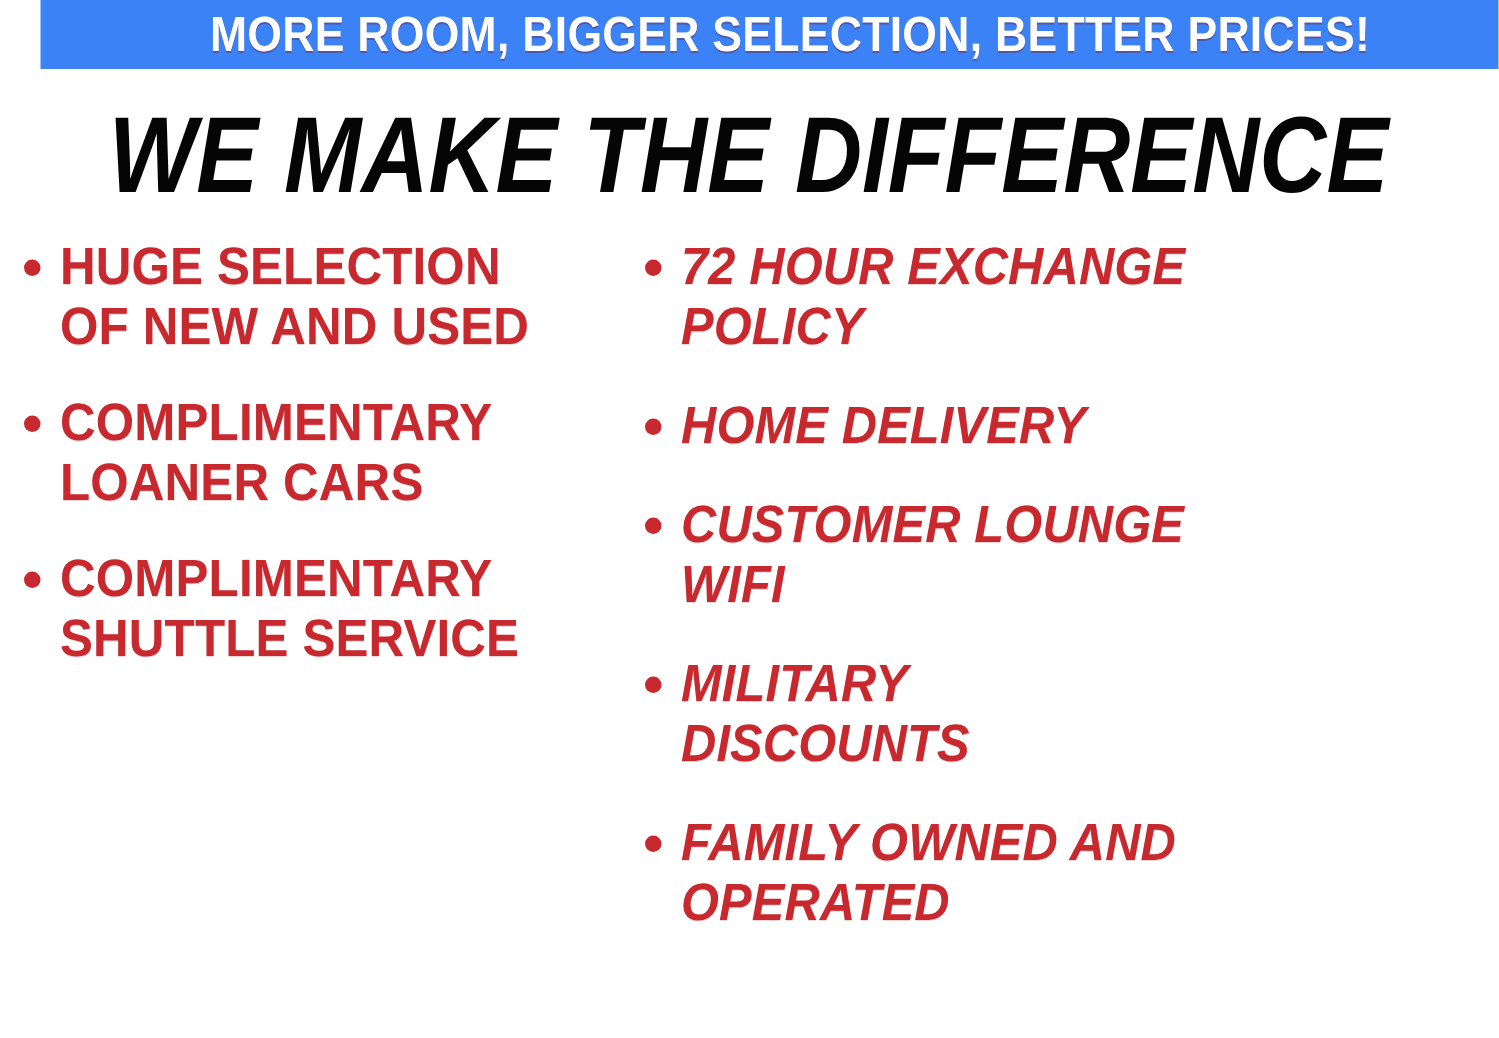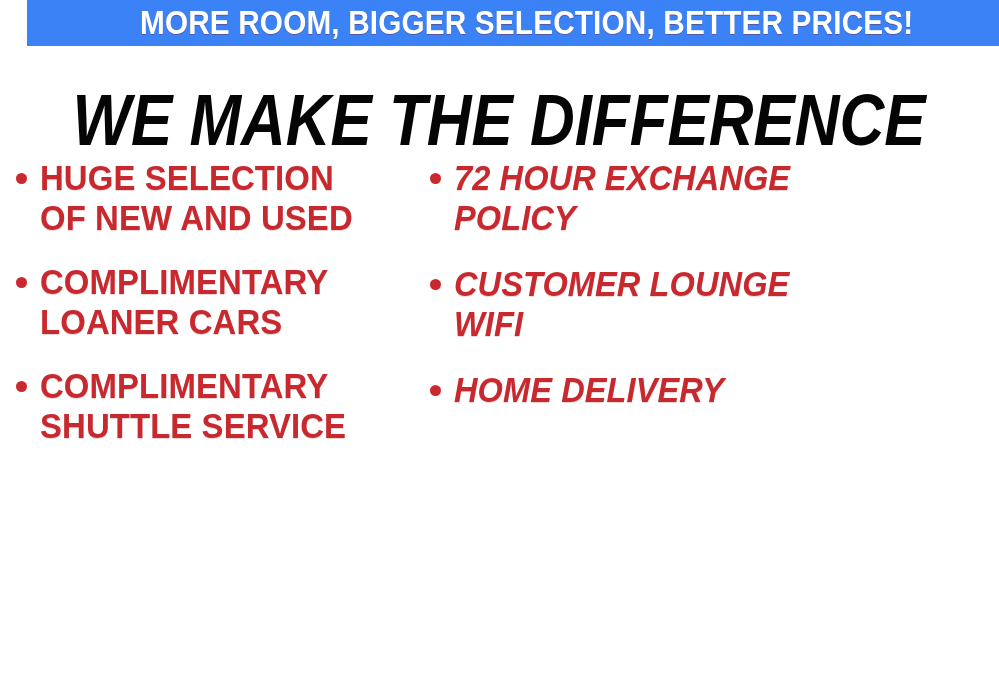--- a/index.html
+++ b/index.html
@@ -47,21 +47,21 @@
     white-space: nowrap;
     transform: scaleX(0.90);
     transform-origin: center center;
     text-shadow: 0 1px 0 rgba(120,10,18,0.35);
   }
 
   
   .headline-wrap {
     position: absolute;
     left: 0;
-    top: 76px;
+    top: 60px;
     width: 999px;
     height: 88px;
     display: flex;
     align-items: center;
     justify-content: center;
     overflow: hidden;
   }
   .headline {
     color: #050505;
     font-family: "Liberation Sans Narrow", "Liberation Sans", "DejaVu Sans Condensed", sans-serif;
@@ -175,29 +175,38 @@
     <div class="col col-right">
 
       <div class="bullet-item">
         <span class="bullet-dot"></span>
         <span class="bullet-text">72 HOUR EXCHANGE
 POLICY</span>
       </div>
 
       <div class="bullet-item">
         <span class="bullet-dot"></span>
+        <span class="bullet-text">HOME DELIVERY</span>
+      </div>
+
+      <div class="bullet-item">
+        <span class="bullet-dot"></span>
         <span class="bullet-text">CUSTOMER LOUNGE
 WIFI</span>
       </div>
 
       <div class="bullet-item">
         <span class="bullet-dot"></span>
-        <span class="bullet-text">HOME DELIVERY</span>
-      </div>
-
-
+        <span class="bullet-text">MILITARY DISCOUNTS</span>
+      </div>
+
+      <div class="bullet-item">
+        <span class="bullet-dot"></span>
+        <span class="bullet-text">FAMILY OWNED AND
+OPERATED</span>
+      </div>
 
 
     </div>
 
   </div>
 
 </div>
 
 </body></html>

